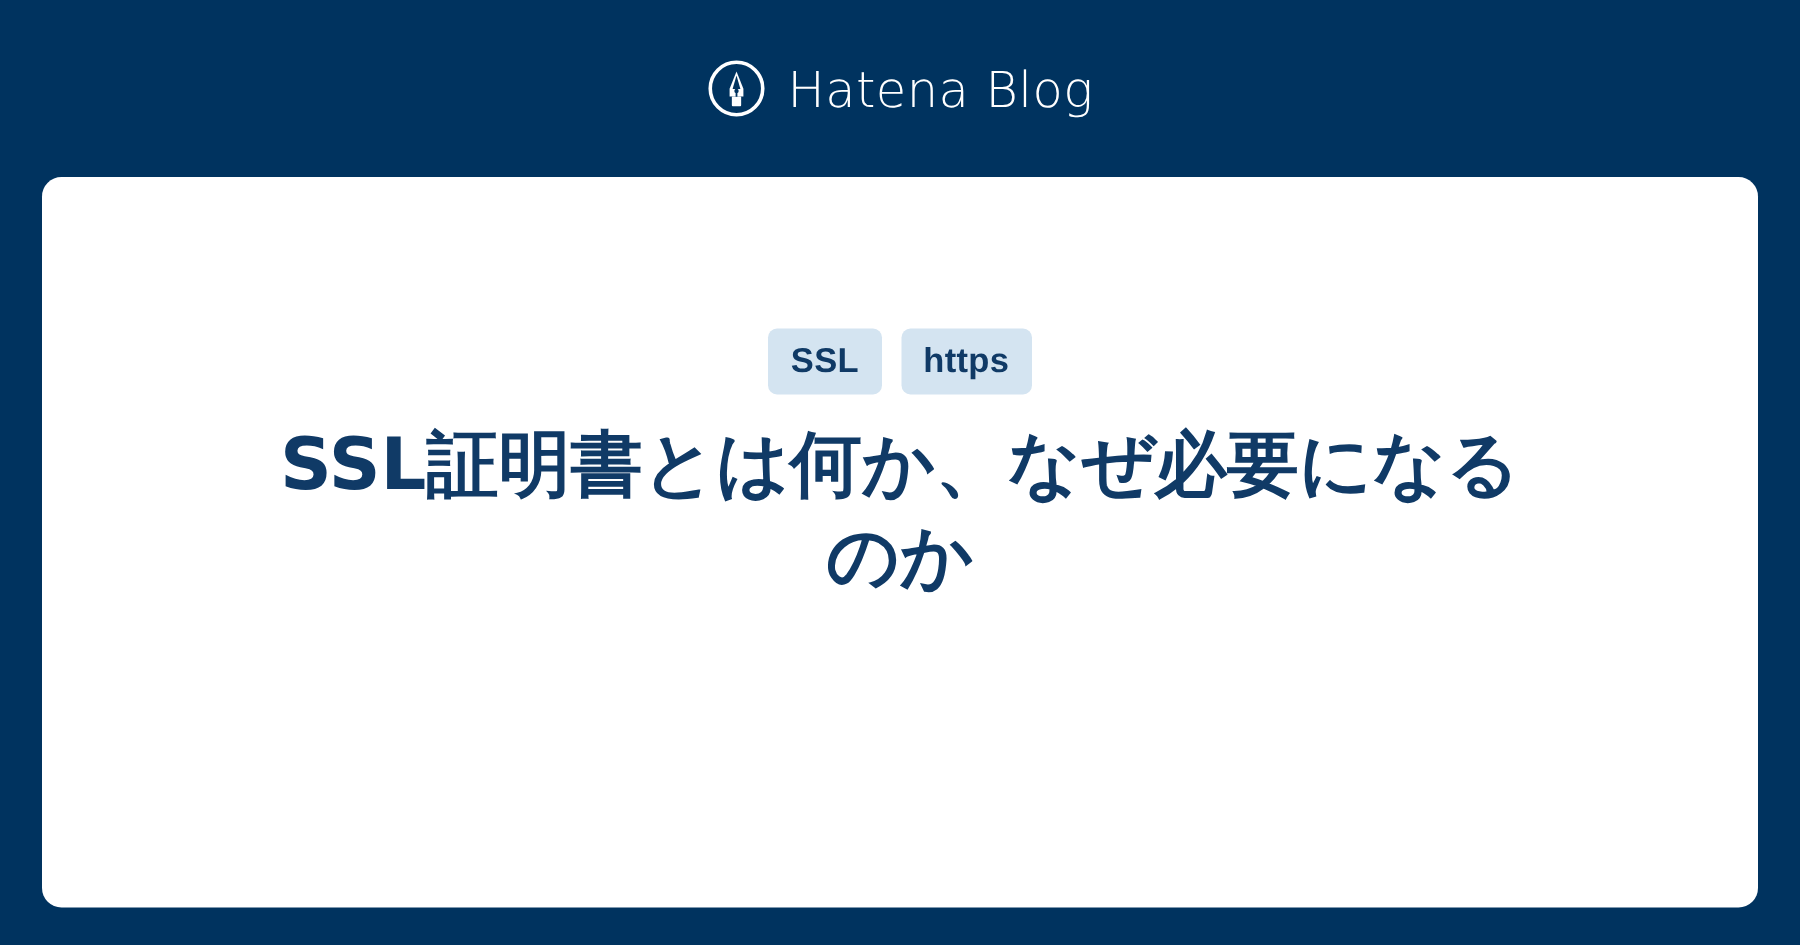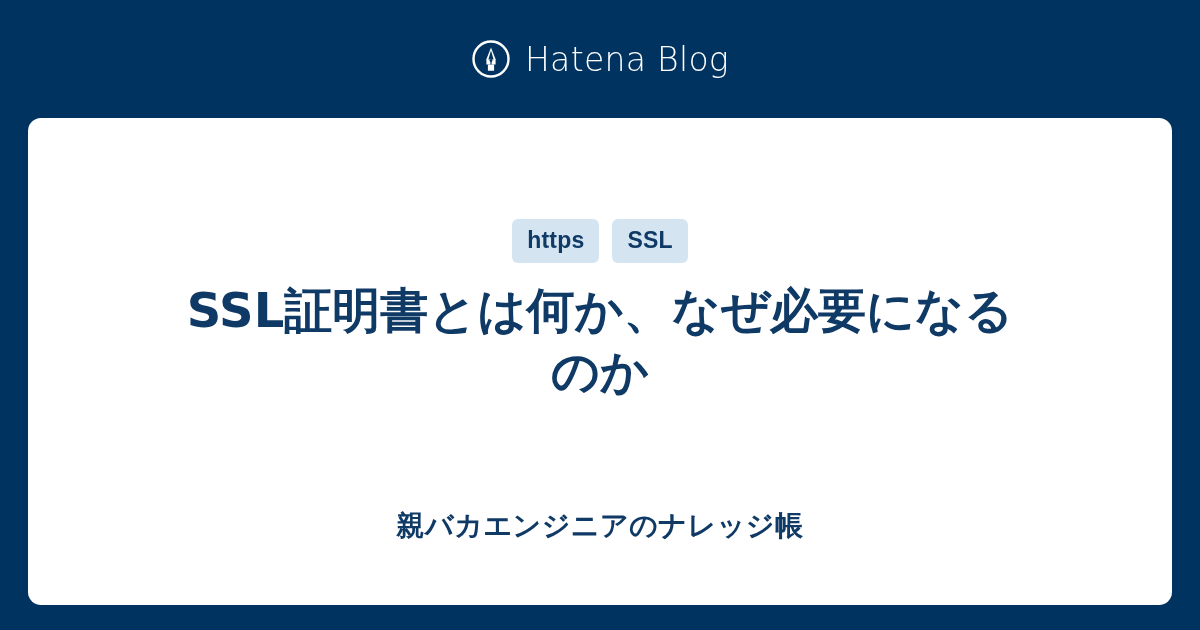--- a/index.html
+++ b/index.html
@@ -149,25 +149,22 @@
         <circle cx="20" cy="21.6" r="1.45" fill="#00335f"></circle>
         <rect x="19.4" y="21.4" width="1.2" height="4.1" fill="#00335f"></rect>
       </svg>
     </span>
     <span class="brand-name">Hatena Blog</span>
   </div>
 
   <div class="entry-card">
 
     <div class="tag-list">
+      <span class="tag-badge">SSL</span>
       <span class="tag-badge">https</span>
-      <span class="tag-badge">SSL</span>
     </div>
 
     <h1 class="entry-title">SSL証明書とは何か、なぜ必要になるのか</h1>
 
-    <div class="blog-name-wrap">
-      <span class="blog-name">親バカエンジニアのナレッジ帳</span>
-    </div>
 
   </div>
 
 </div>
 
 </body></html>

